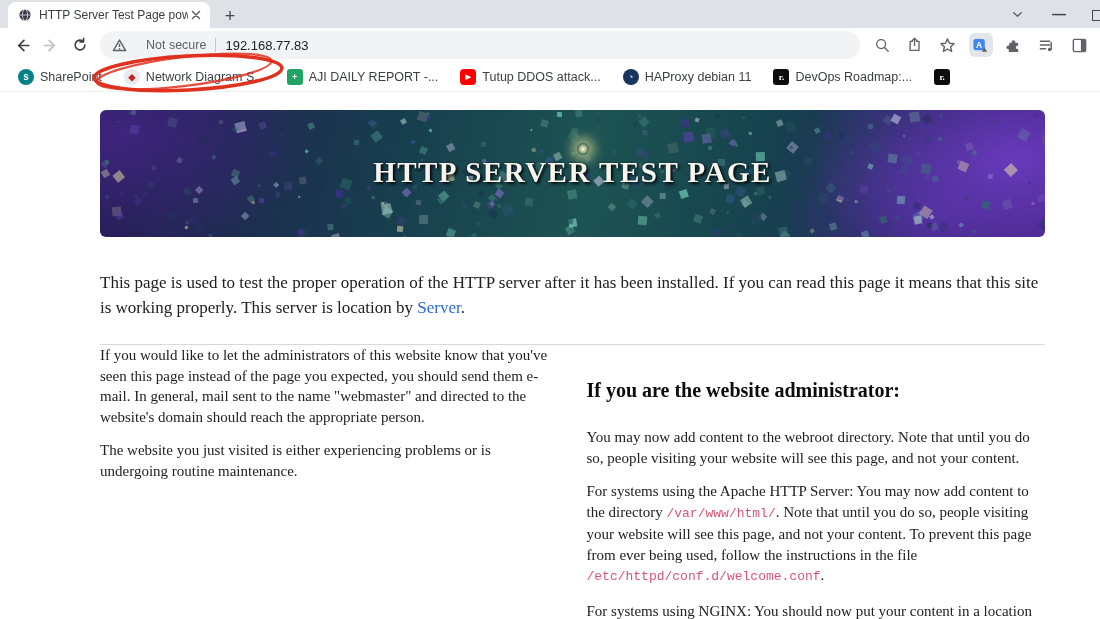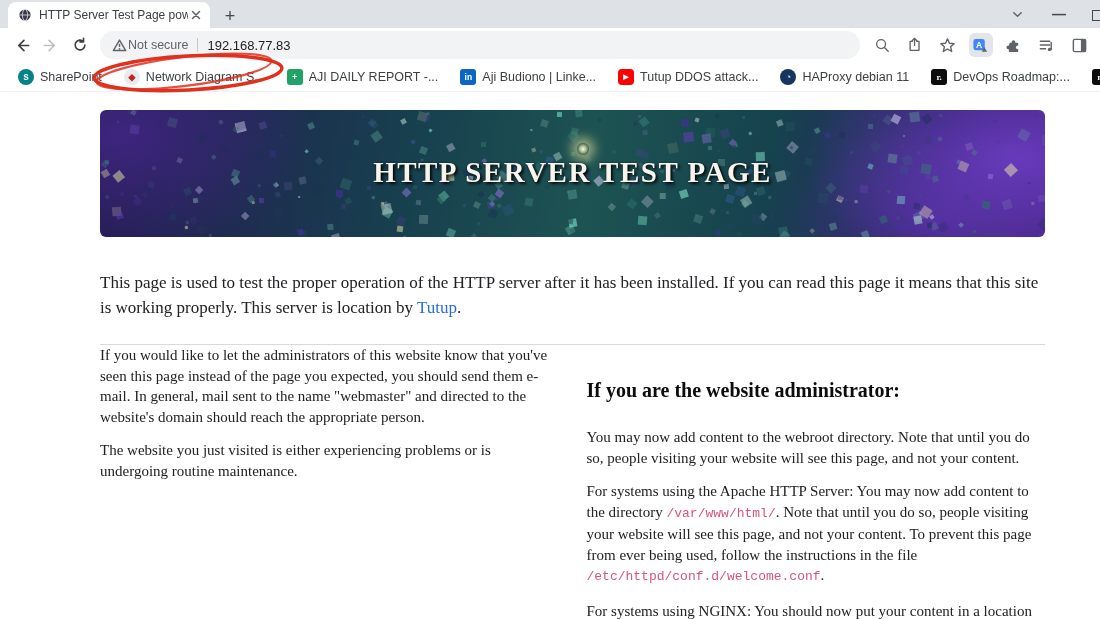--- a/index.html
+++ b/index.html
@@ -22,21 +22,21 @@
   .maximize-part { width:10px; height:18px; overflow:hidden; margin-right:-2px; }
   .maximize-part span { display:block; width:12px; height:11px; border:1.5px solid #45494d; margin-top:3px; }
 
   
   .toolbar { position:relative; height:34px; background:#fff; display:flex; align-items:center; padding:0 8px; }
   .nav-btn { width:26px; height:26px; display:flex; align-items:center; justify-content:center;
     font-size:17px; color:#3c4043; margin:0 2px; cursor:pointer; }
   .nav-btn.disabled { color:#bdc1c6; }
   .omnibox { height:28px; background:#f1f3f4; border-radius:14px; display:flex; align-items:center;
     padding:0 12px; margin-left:6px; width:800px; }
-  .sec-label { font-size:12.5px; color:#5f6368; margin-left:1px; }
+  .sec-label { font-size:12.5px; color:#5f6368; margin-left:19px; }
   .omni-div { width:1px; height:14px; background:#c6c9cc; margin:0 9px; }
   .omni-url { font-size:13px; color:#202124; }
   .tb-icons { display:flex; align-items:center; gap:9px; margin-left:10px; }
   .tb-ic { width:24px; height:24px; display:flex; align-items:center; justify-content:center; cursor:pointer; }
   .tb-ic.activebg { background:#e2e5e9; border-radius:6px; }
   .annotation { position:absolute; left:86px; top:22px; width:212px; height:48px; pointer-events:none; z-index:6; }
   .annotation ellipse { stroke:var(--annot); fill:none; }
 
   
   .bookmarks { height:30px; background:#fff; display:flex; align-items:center; padding:0 10px; gap:6px;
@@ -202,24 +202,20 @@
     <span class="fav sp">s</span>
     <span class="bml">SharePoint</span>
   </div>
   <div class="bm">
     <span class="fav nd">◆</span>
     <span class="bml">Network Diagram S...</span>
   </div>
   <div class="bm">
     <span class="fav sheet">+</span>
     <span class="bml">AJI DAILY REPORT -...</span>
-  </div>
-  <div class="bm">
-    <span class="fav li">in</span>
-    <span class="bml">Aji Budiono | Linke...</span>
   </div>
   <div class="bm">
     <span class="fav yt">▶</span>
     <span class="bml">Tutup DDOS attack...</span>
   </div>
   <div class="bm">
     <span class="fav hap">◔</span>
     <span class="bml">HAProxy debian 11</span>
   </div>
   <div class="bm">
@@ -555,21 +551,21 @@
         <i style="left: 69.231%; top: 64.9242%; width: 3.04799px; height: 3.04799px; background: rgb(127, 227, 200); opacity: 0.254143; transform: rotate(7.09456deg);"></i>
         <i style="left: 84.9668%; top: 36.4782%; width: 8.95179px; height: 8.95179px; background: rgb(58, 125, 116); opacity: 0.195022; transform: rotate(70.5723deg);"></i>
         <i style="left: 95.8258%; top: 43.5392%; width: 9.86051px; height: 9.86051px; background: rgb(232, 224, 168); opacity: 0.528804; transform: rotate(47.1404deg);"></i>
         <i style="left: 45.6792%; top: 30.0983%; width: 3.70475px; height: 3.70475px; background: rgb(232, 224, 168); opacity: 0.388989; transform: rotate(72.0732deg);"></i>
         <i style="left: 90.9079%; top: 89.075%; width: 4.12764px; height: 4.12764px; background: rgb(127, 227, 200); opacity: 0.351288; transform: rotate(46.7205deg);"></i>
       </div>
     <div class="sparkle"></div>
     <h1>HTTP SERVER TEST PAGE</h1>
   </div>
 
-  <p class="intro"><span>This page is used to test the proper operation of the HTTP server after it has been installed. If you can read this page it means that this site is working properly. This server is location by </span><a href="#">Tutup</a><span>.</span></p>
+  <p class="intro"><span>This page is used to test the proper operation of the HTTP server after it has been installed. If you can read this page it means that this site is working properly. This server is location by </span><a href="#">Server</a><span>.</span></p>
 
   <hr class="rule">
 
   <div class="cols">
     <div class="col">
       <p>If you would like to let the administrators of this website know that you've seen this page instead of the page you expected, you should send them e-mail. In general, mail sent to the name "webmaster" and directed to the website's domain should reach the appropriate person.</p>
       <p>The website you just visited is either experiencing problems or is undergoing routine maintenance.</p>
     </div>
     <div class="col">
       <h2>If you are the website administrator:</h2>

